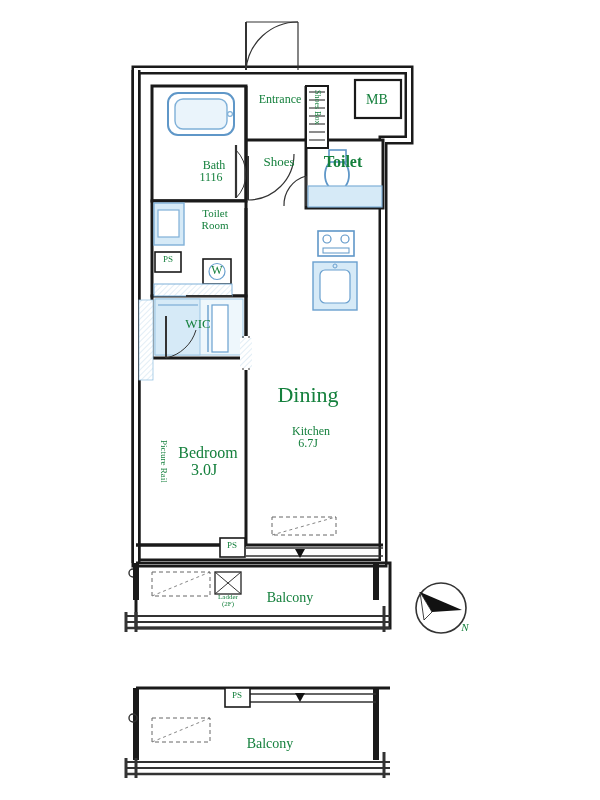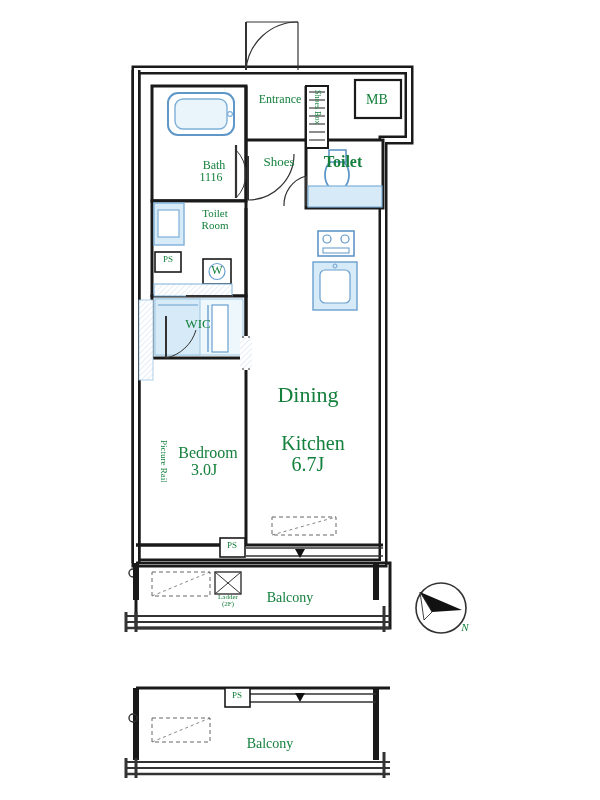--- a/index.html
+++ b/index.html
@@ -258,21 +258,21 @@
 Room</div>
 
 <div class="lbl" style="left:168px; top:255px; transform:translate(-50%,0); font-size:9px;">PS</div>
 
 <div class="lbl" style="left:217px; top:264px; transform:translate(-50%,0); font-size:12px;">W</div>
 
 <div class="lbl" style="left:181px; top:317px; transform:translate(-50%,0); font-size:13px;margin-left:17px;">WIC</div>
 
 <div class="lbl" style="left:308px; top:383px; transform:translate(-50%,0); font-size:22px;">Dining</div>
 
-<div class="lbl" style="left:308px; top:412px; transform:translate(-50%,0); font-size:20px;">
+<div class="lbl" style="left:308px; top:412px; transform:translate(-50%,0); font-size:12px;">
   <span>Kitchen</span><br><span>6.7J</span>
 </div>
 
 <div class="lbl" style="left:204px; top:428px; transform:translate(-50%,0); font-size:16px;">
   <span>Bedroom</span><br><span>3.0J</span>
 </div>
 
 <div class="lbl" style="left:232px; top:541px; transform:translate(-50%,0); font-size:9px;">PS</div>
 
 <div class="lbl" style="left:290px; top:591px; transform:translate(-50%,0); font-size:14px;">Balcony</div>

